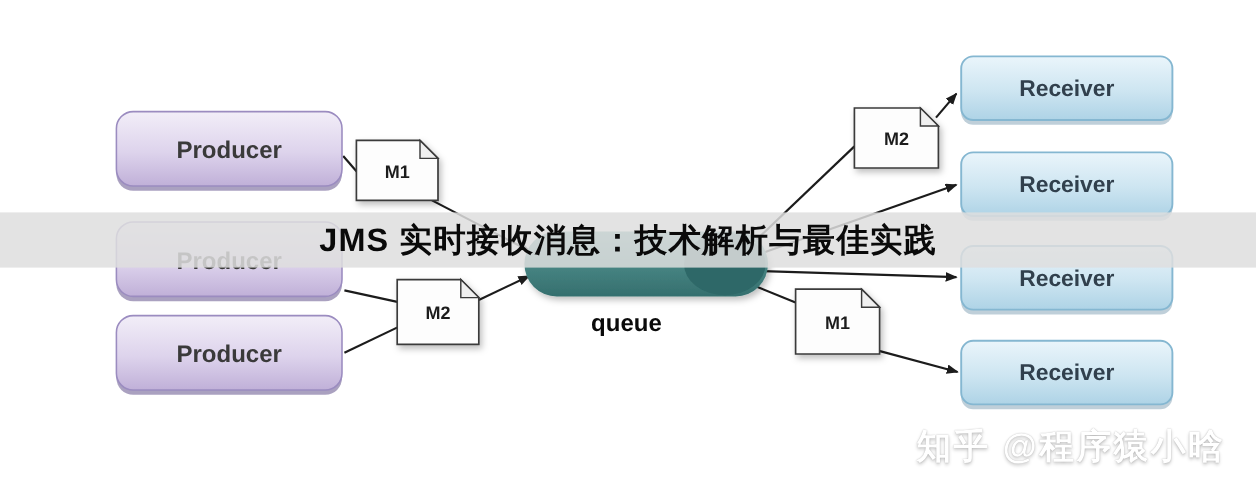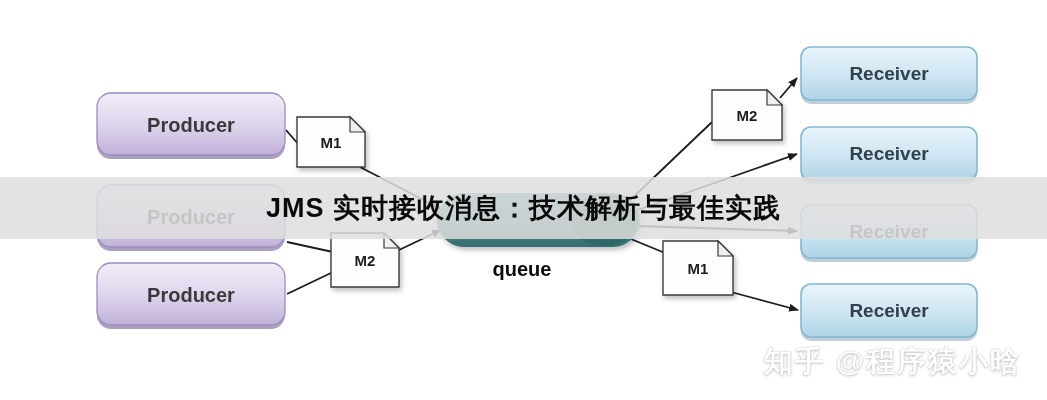--- a/index.html
+++ b/index.html
@@ -9,29 +9,29 @@
   }
   .stage svg{position:absolute;left:0;top:0;}
   .lblP{font-family:"Liberation Sans",sans-serif;font-size:20px;font-weight:bold;fill:#3a3a3a;}
   .lblR{font-family:"Liberation Sans",sans-serif;font-size:19px;font-weight:bold;fill:#31404d;}
   .lblM{font-family:"Liberation Sans",sans-serif;font-size:15px;font-weight:bold;fill:#1f1f1f;}
   .lblQ{font-family:"Liberation Sans",sans-serif;font-size:20px;font-weight:bold;fill:#0a0a0a;}
   .conn{stroke:#1c1c1c;stroke-width:1.8;fill:none;}
   .env{fill:#fdfdfd;stroke:#3a3a3a;stroke-width:1.4;}
   .fold{fill:#f0f0f0;stroke:#3a3a3a;stroke-width:1.2;}
   .banner{
-    position:absolute;left:0;top:177px;width:1047px;height:62px;
+    position:absolute;left:0;top:177px;width:1047px;height:46px;
     background:rgba(222,222,222,0.85);
     display:flex;align-items:center;justify-content:center;z-index:5;
   }
   .banner span{
     font-size:27px;font-weight:800;color:#0a0a0a;letter-spacing:1px;white-space:nowrap;
   }
   .watermark{
-    position:absolute;right:26px;bottom:18px;z-index:6;
+    position:absolute;right:26px;bottom:7px;z-index:6;
     font-size:29px;font-weight:700;color:#ffffff;letter-spacing:2px;
     text-shadow:0 1px 3px rgba(0,0,0,0.22),0 0 1px rgba(0,0,0,0.28);
     white-space:nowrap;
   }
 </style>
 </head>
 <body>
 
 <div class="stage">
 

